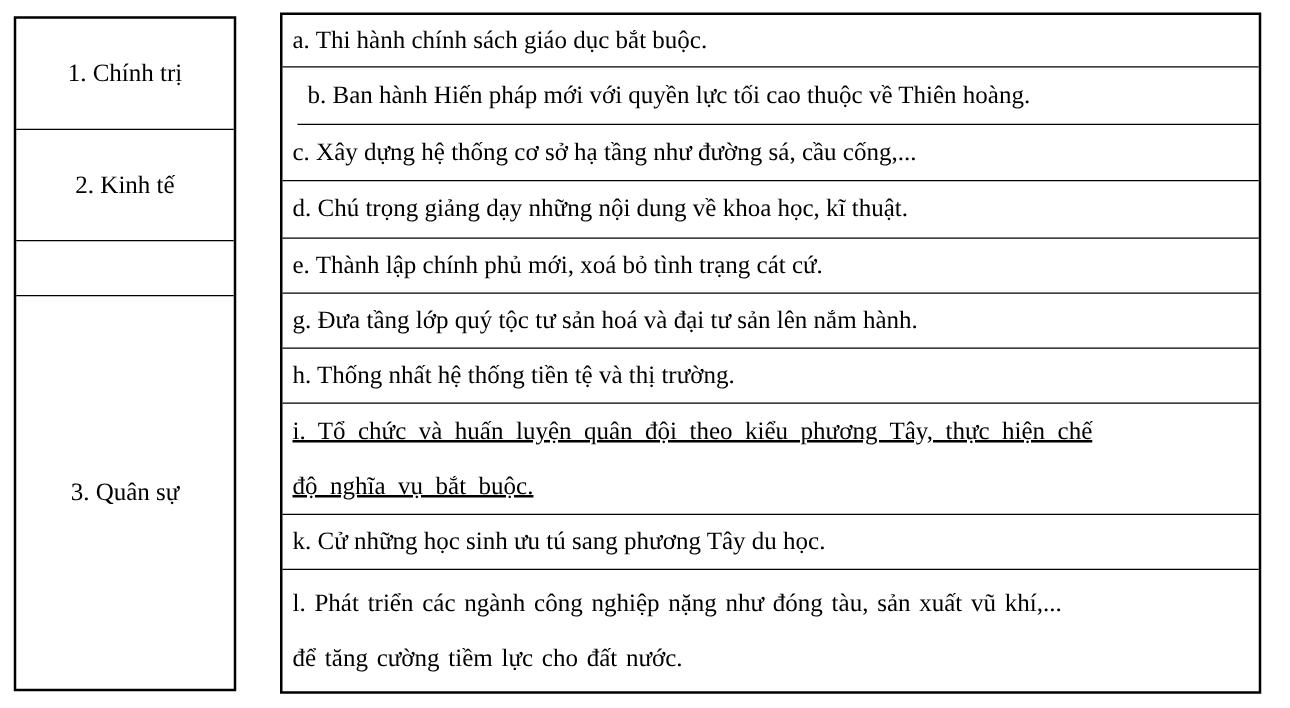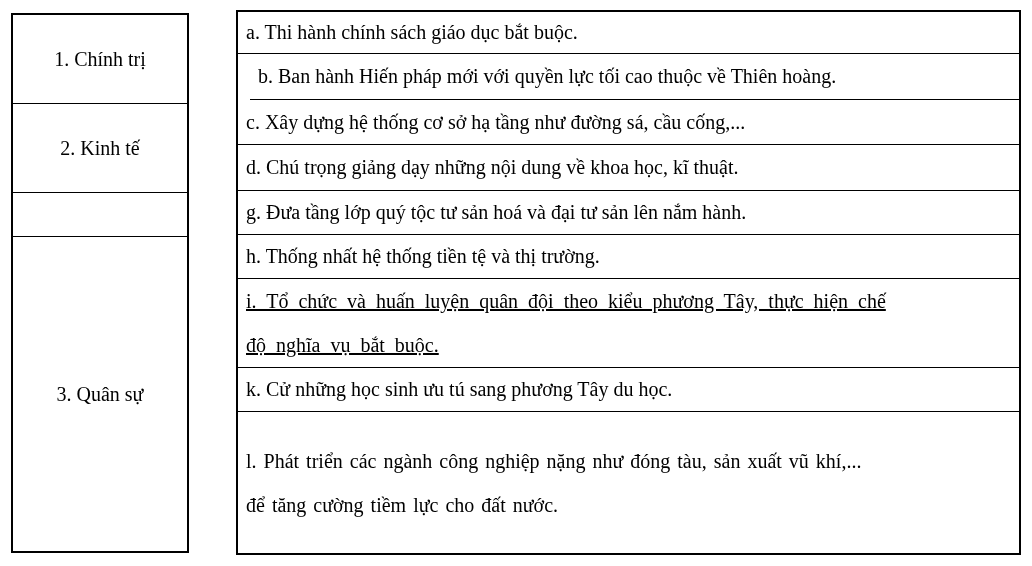--- a/index.html
+++ b/index.html
@@ -26,21 +26,21 @@
     font-size: 20px;
   }
   .l-cell:last-child { border-bottom: none; flex: 1; }
   .lc1 { height: 89px; }
   .lc2 { height: 89px; }
   .lc3 { height: 44px; }
   .lc4 { height: 91px; }
 
   
   .right-table {
-    position: absolute; left: 236px; top: 10px;
+    position: absolute; left: 224px; top: 10px;
     width: 785px; height: 545px;
     border: 2px solid #000; box-sizing: border-box;
     display: flex; flex-direction: column;
     background: #fff;
   }
   .r-row {
     border-bottom: 1.5px solid #000;
     display: flex; align-items: center;
     box-sizing: border-box;
     padding: 0 8px;
@@ -87,20 +87,23 @@
     </div>
     <div class="r-row rr-b">
       <span class="r-label">b. Ban hành Hiến pháp mới với quyền lực tối cao thuộc về Thiên hoàng.</span>
     </div>
     <div class="r-row rr-c">
       <span class="r-label">c. Xây dựng hệ thống cơ sở hạ tầng như đường sá, cầu cống,...</span>
     </div>
     <div class="r-row rr-d">
       <span class="r-label">d. Chú trọng giảng dạy những nội dung về khoa học, kĩ thuật.</span>
     </div>
+    <div class="r-row rr-e">
+      <span class="r-label">e. Thành lập chính phủ mới, xoá bỏ tình trạng cát cứ.</span>
+    </div>
     <div class="r-row rr-g">
       <span class="r-label">g. Đưa tầng lớp quý tộc tư sản hoá và đại tư sản lên nắm hành.</span>
     </div>
     <div class="r-row rr-h">
       <span class="r-label">h. Thống nhất hệ thống tiền tệ và thị trường.</span>
     </div>
     <div class="r-row rr-i two-line">
       <span class="r-label">i. Tổ chức và huấn luyện quân đội theo kiểu phương Tây, thực hiện chế
 độ nghĩa vụ bắt buộc.</span>
     </div>

